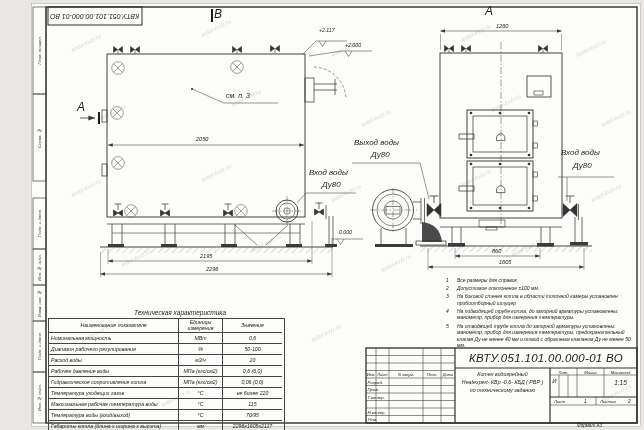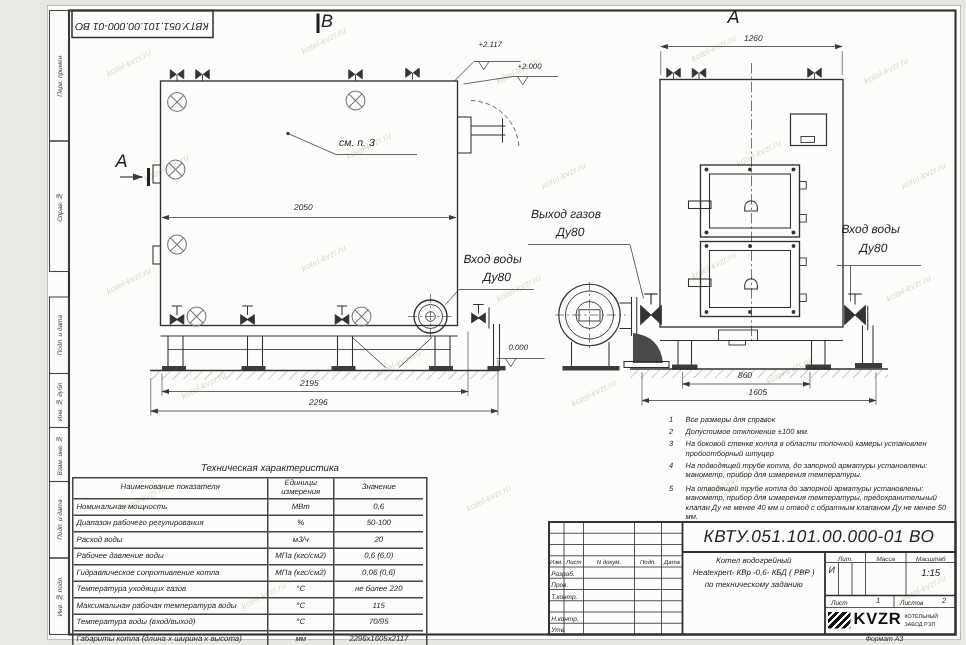--- a/index.html
+++ b/index.html
@@ -308,21 +308,21 @@
 
   <span class="lbl" style="left:214px;top:8px;font-size:12px">В</span>
   <span class="lbl" style="left:77px;top:101px;font-size:12px">А</span>
   <span class="lbl" style="left:226px;top:92px;font-size:7px">см. п. 3</span>
   <span class="lbl" style="left:196px;top:137px;font-size:5.6px">2050</span>
   <span class="lbl" style="left:200px;top:253.5px;font-size:5.6px">2195</span>
   <span class="lbl" style="left:206px;top:266.5px;font-size:5.6px">2296</span>
   <span class="lbl" style="left:319px;top:28px;font-size:5.2px">+2.117</span>
   <span class="lbl" style="left:345px;top:43px;font-size:5.2px">+2.000</span>
   <span class="lbl" style="left:339px;top:230px;font-size:5.2px">0.000</span>
-  <span class="lbl" style="left:354px;top:139px;font-size:8px">Выход газов</span>
+  <span class="lbl" style="left:354px;top:139px;font-size:8px">Выход воды</span>
   <span class="lbl" style="left:371px;top:150.5px;font-size:8px">Ду80</span>
   <span class="lbl" style="left:309px;top:168.5px;font-size:8px">Вход воды</span>
   <span class="lbl" style="left:322px;top:180.5px;font-size:8px">Ду80</span>
   <span class="lbl" style="left:485px;top:5px;font-size:12px">А</span>
   <span class="lbl" style="left:496px;top:23.5px;font-size:5.6px">1260</span>
   <span class="lbl" style="left:492px;top:249px;font-size:5.6px">860</span>
   <span class="lbl" style="left:499px;top:259.5px;font-size:5.6px">1605</span>
   <span class="lbl" style="left:561px;top:148.5px;font-size:8px">Вход воды</span>
   <span class="lbl" style="left:573px;top:162px;font-size:8px">Ду80</span>
 
@@ -401,23 +401,15 @@
   <div class="tb tbl" style="left:367.5px;top:417px">Утв.</div>
   <div class="tb tbc" style="left:550px;top:369.5px;width:27px;font-size:4.2px">Лит.</div>
   <div class="tb tbc" style="left:577px;top:369.5px;width:27px;font-size:4.2px">Масса</div>
   <div class="tb tbc" style="left:604px;top:369.5px;width:33px;font-size:4.2px">Масштаб</div>
   <div class="tb tbc" style="left:550px;top:377.5px;width:9px;font-size:6px">И</div>
   <div class="tb tbc" style="left:604px;top:379px;width:33px;font-size:6.5px;font-style:italic">1:15</div>
   <div class="tb tbl" style="left:554px;top:398.8px">Лист</div>
   <div class="tb tbl" style="left:584px;top:398.3px;font-size:5px">1</div>
   <div class="tb tbl" style="left:600px;top:398.8px">Листов</div>
   <div class="tb tbl" style="left:628px;top:398.3px;font-size:5px">2</div>
-  <div class="logo-cell">
-    <div class="logo-flag"></div>
-    <span class="logo-word">KVZR</span>
-    <div class="logo-co">
-      <div>КОТЕЛЬНЫЙ</div>
-      <div>ЗАВОД РЭП</div>
-    </div>
-  </div>
   <span class="lbl" style="left:577px;top:423.8px;font-size:4.6px">Формат  А3</span>
 
 </div>
 
 </body></html>

